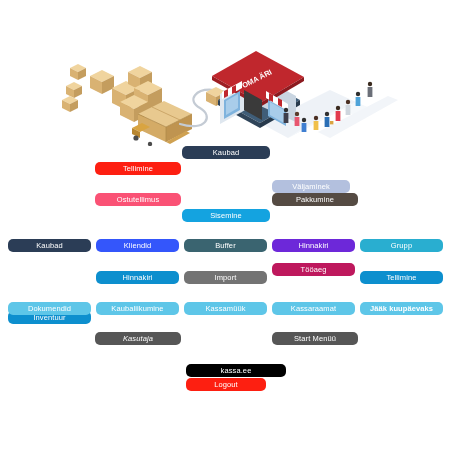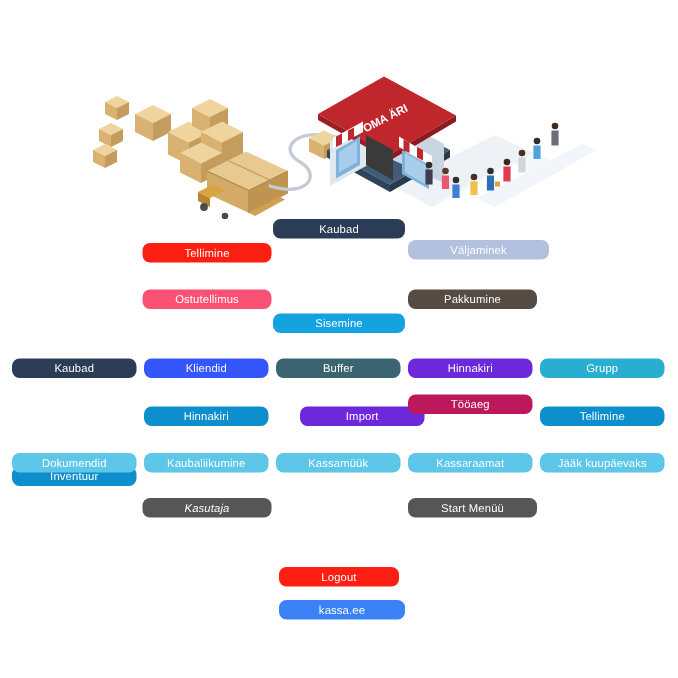--- a/index.html
+++ b/index.html
@@ -203,45 +203,45 @@
       <circle cx="370" cy="56" r="2.2" fill="#3a2a1e"></circle>
       <path d="M367.6 59 h4.8 v10 h-4.8 z" fill="#6b6f78"></path>
     </g>
   </g>
 </svg>
 
 <button class="btn" style="left: 182px; top: 146px; width: 88px; background-color: rgb(43, 61, 86);">Kaubad</button>
 
 <button class="btn" style="left: 95px; top: 162px; width: 86px; background-color: rgb(253, 31, 17);">Tellimine</button>
 
-<button class="btn" style="left: 272px; top: 160px; width: 94px; background-color: rgb(179, 192, 222);">Väljaminek</button>
+<button class="btn" style="left: 272px; top: 180px; width: 78px; background-color: rgb(179, 192, 222);">Väljaminek</button>
 
 <button class="btn" style="left: 95px; top: 193px; width: 86px; background-color: rgb(250, 82, 117);">Ostutellimus</button>
 
 <button class="btn" style="left: 272px; top: 193px; width: 86px; background-color: rgb(85, 75, 67);">Pakkumine</button>
 
 <button class="btn" style="left: 182px; top: 209px; width: 88px; background-color: rgb(20, 163, 224);">Sisemine</button>
 
 <button class="btn grid-btn" style="left: 8px; top: 239px; background-color: rgb(43, 61, 86);">Kaubad</button>
 <button class="btn grid-btn" style="left: 96px; top: 239px; background-color: rgb(52, 86, 251);">Kliendid</button>
 <button class="btn grid-btn" style="left: 184px; top: 239px; background-color: rgb(58, 100, 112);">Buffer</button>
 <button class="btn grid-btn" style="left: 272px; top: 239px; background-color: #6d28d9;">Hinnakiri</button>
 <button class="btn grid-btn" style="left: 360px; top: 239px; background-color: rgb(41, 174, 208);">Grupp</button>
 
 <button class="btn grid-btn" style="left: 8px; top: 271px; background-color: rgb(13, 143, 206); margin-top: 40px;">Inventuur</button>
 <button class="btn grid-btn" style="left: 96px; top: 271px; background-color: rgb(13, 143, 206);">Hinnakiri</button>
-<button class="btn grid-btn" style="left: 200px; top: 271px; background-color: #6d28d9;">Import</button>
+<button class="btn grid-btn" style="left: 184px; top: 271px; background-color: #737373;">Import</button>
 <button class="btn grid-btn" style="left: 272px; top: 263px; background-color: #be185d;">Tööaeg</button>
 <button class="btn grid-btn" style="left: 360px; top: 271px; background-color: rgb(13, 143, 206);">Tellimine</button>
 
 <button class="btn grid-btn" style="left: 8px; top: 302px; background-color: rgb(94, 198, 232);">Dokumendid</button>
 <button class="btn grid-btn" style="left: 96px; top: 302px; background-color: rgb(94, 198, 232);">Kaubaliikumine</button>
 <button class="btn grid-btn" style="left: 184px; top: 302px; background-color: rgb(94, 198, 232);">Kassamüük</button>
 <button class="btn grid-btn" style="left: 272px; top: 302px; background-color: rgb(94, 198, 232);">Kassaraamat</button>
-<button class="btn grid-btn" style="left: 360px; top: 302px; background-color: rgb(94, 198, 232);">Jääk kuupäevaks</button>
+<button class="btn grid-btn" style="left: 360px; top: 302px; background-color: rgb(94, 198, 232); font-weight: bold;">Jääk kuupäevaks</button>
 
 <button class="btn" style="left: 95px; top: 332px; width: 86px; background-color: rgb(86, 86, 86); font-style: italic;">Kasutaja</button>
 
 <button class="btn" style="left: 272px; top: 332px; width: 86px; background-color: rgb(86, 86, 86);">Start Menüü</button>
 
-<button class="btn" style="left: 186px; top: 364px; width: 84px; background-color: #3b82f6; margin-top: 36px;">kassa.ee</button>
+<button class="btn" style="left: 186px; top: 364px; width: 100px; background-color: #000000;">kassa.ee</button>
 
 <button class="btn" style="left: 186px; top: 378px; width: 80px; background-color: rgb(253, 31, 17);">Logout</button>
 
 </body></html>

